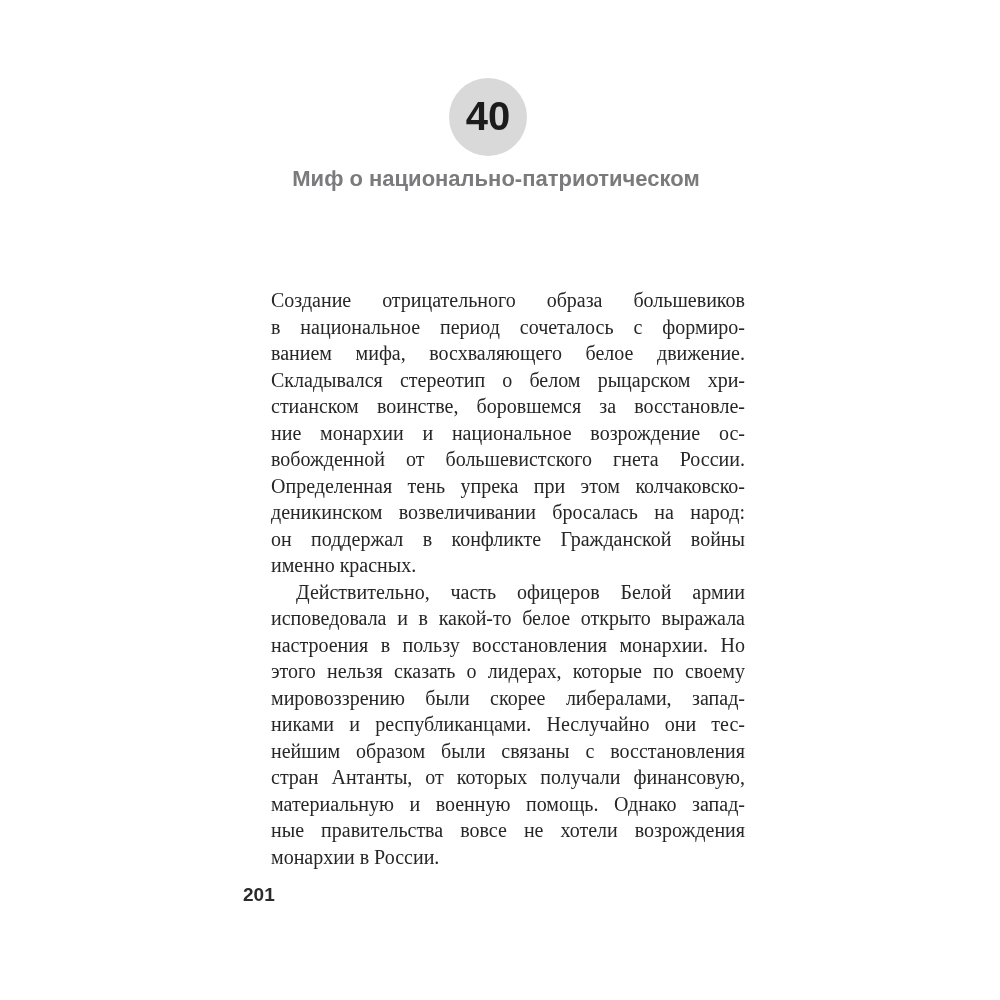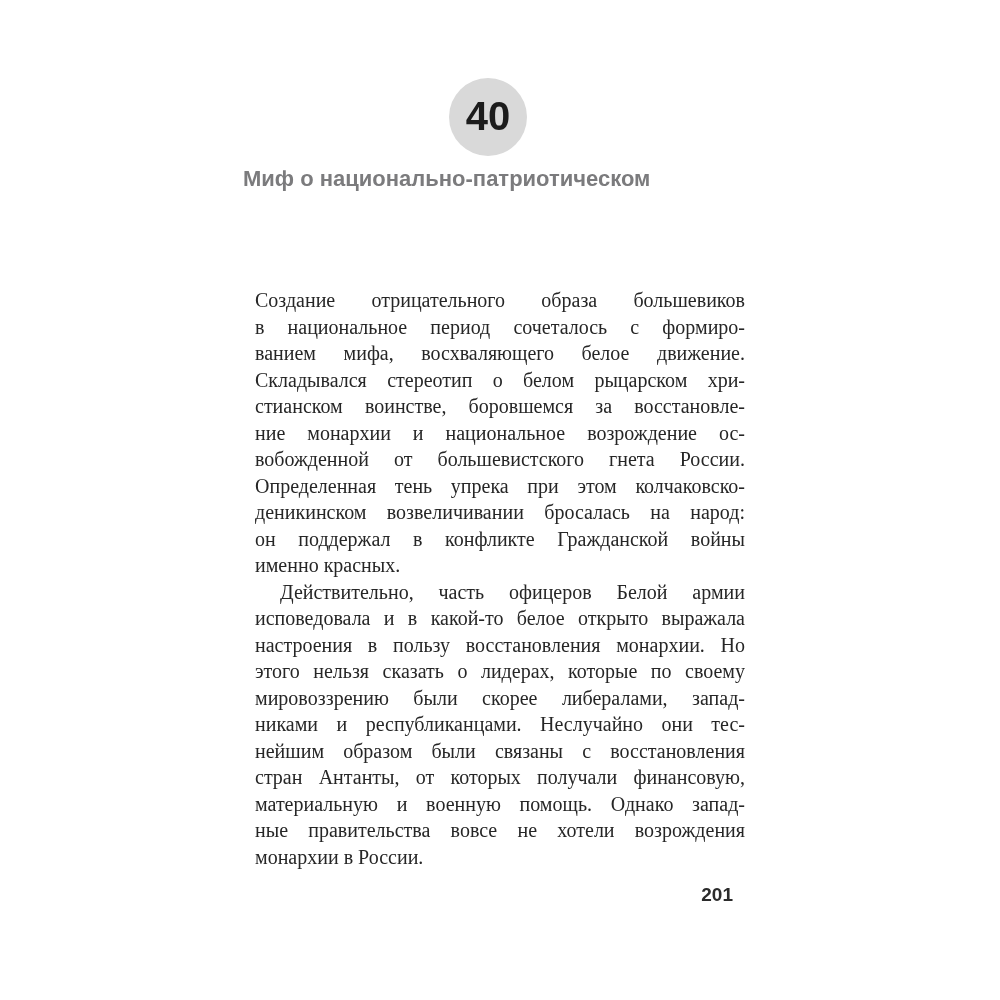--- a/index.html
+++ b/index.html
@@ -31,56 +31,57 @@
     font-weight: bold;
     font-size: 40px;
     color: var(--chapter-number-color, #1c1c1c);
     line-height: 1;
     padding-bottom: 2px;
     text-align: right;
   }
   .chapter-title {
     position: absolute;
     top: 163px;
-    left: 243px;
+    left: 251px;
     width: 490px;
     margin: 0;
-    text-align: left;
+    text-align: center;
     font-family: "Liberation Sans", sans-serif;
     font-weight: bold;
     font-size: 22px;
     line-height: 31px;
     color: var(--title-color, #7b7b7d);
   }
   .body-text {
     position: absolute;
     top: 287px;
     left: 255px;
     width: 490px;
     font-family: "Liberation Serif", serif;
     font-size: 20px;
     line-height: 26.5px;
     color: var(--body-color, #262626);
   }
   .body-text .line {
     text-align: justify;
     text-align-last: justify;
+    margin-left: 16px;
   }
   .body-text .line.para-end {
     text-align-last: left;
   }
   .body-text .line.indent {
     text-indent: 25px;
   }
   .page-number {
     position: absolute;
     top: 884px;
     left: 243px;
     width: 490px;
-    text-align: right;
+    text-align: left;
     font-family: "Liberation Sans", sans-serif;
     font-weight: bold;
     font-size: 19px;
     color: var(--page-number-color, #2b2b2b);
   }
 </style>
 </head>
 <body>
 
 <div class="page">

